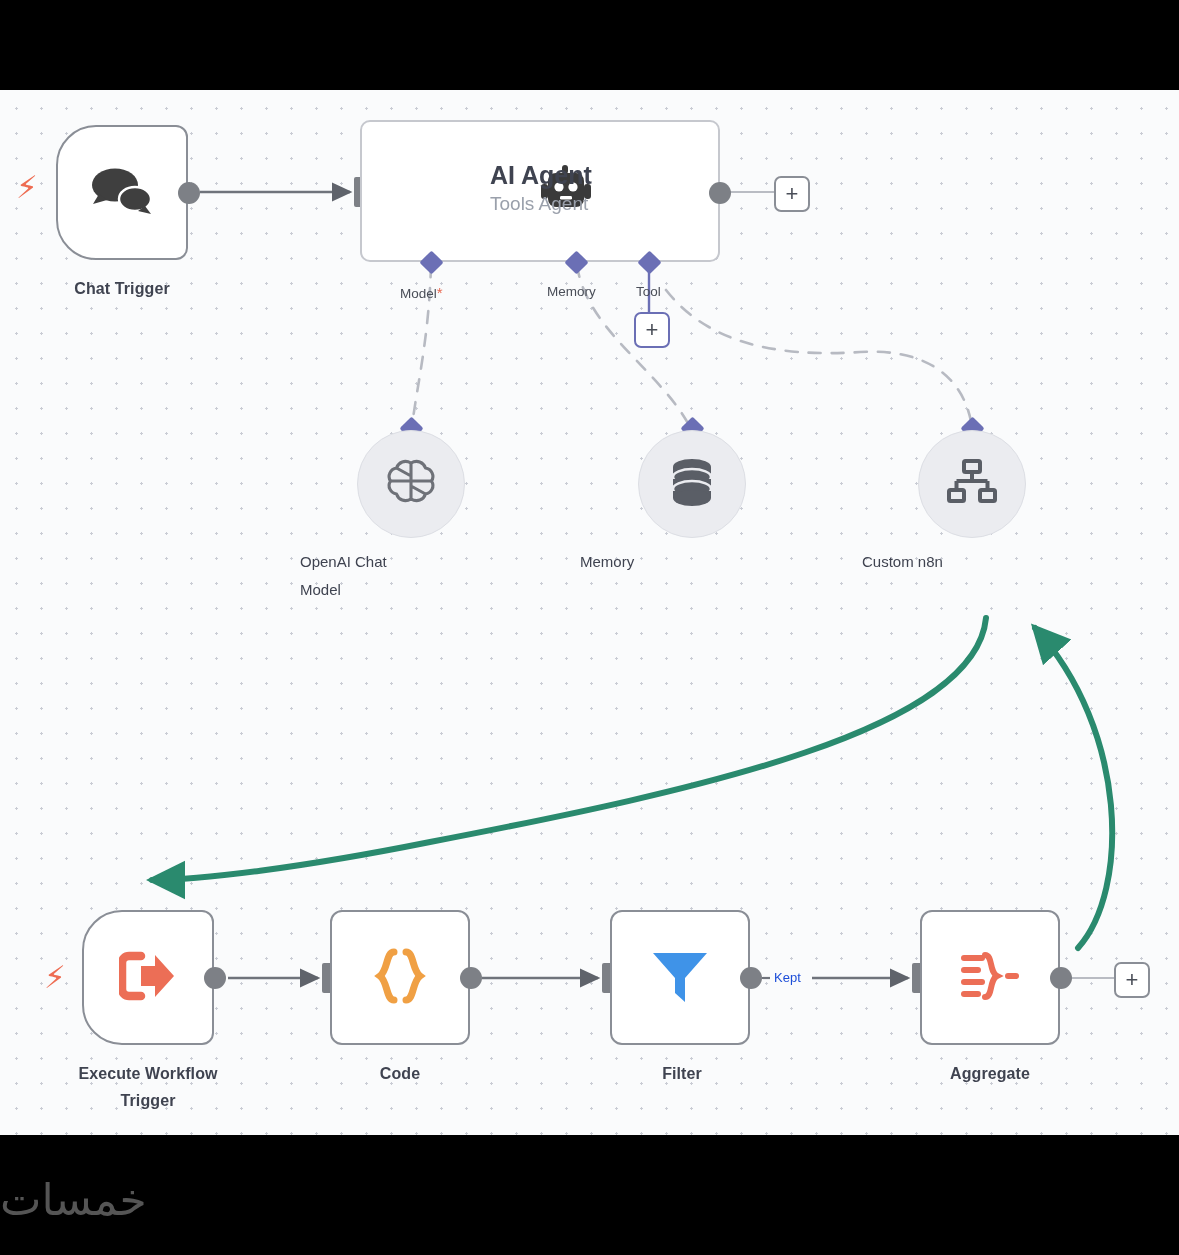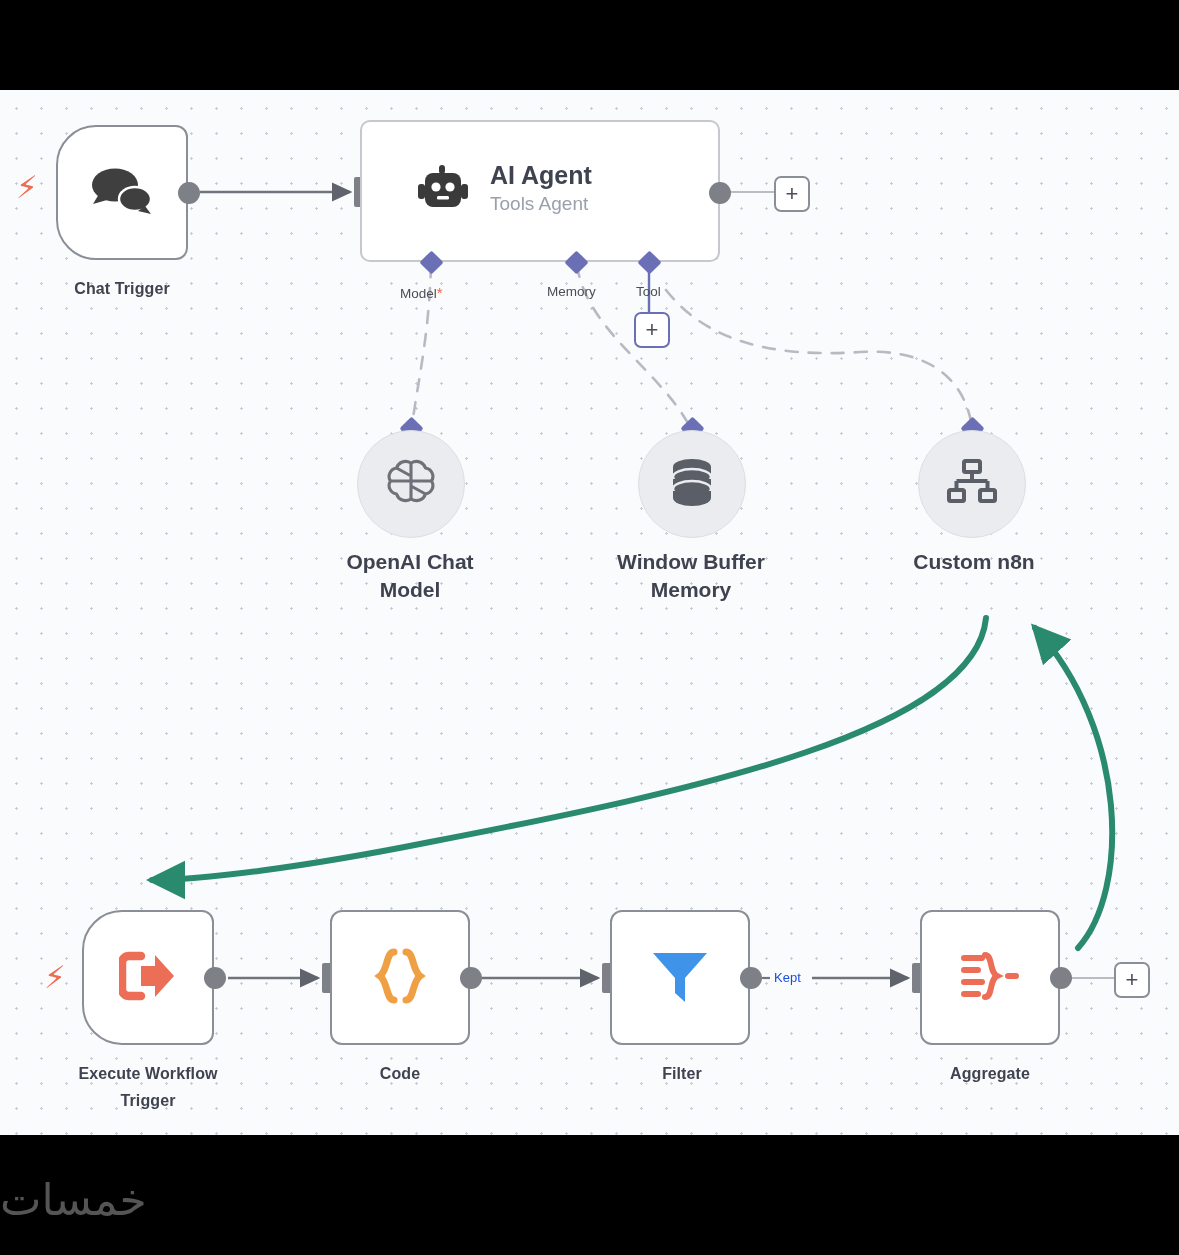--- a/index.html
+++ b/index.html
@@ -14,31 +14,31 @@
     background-position:4px 6px;
     overflow:hidden;
   }
   #svg-layer{position:absolute;left:0;top:0;width:1179px;height:1045px;pointer-events:none;}
 
   
   .node{position:absolute;background:#fff;border:2px solid #8a8e96;box-sizing:border-box;
         display:flex;align-items:center;justify-content:center;}
   .node.trigger{border-radius:40px 12px 12px 40px;}
   .node.plain{border-radius:12px;}
-  .node.wide{border:2px solid #c6c8ce;border-radius:10px;justify-content:flex-start;}
+  .node.wide{border:2px solid #c6c8ce;border-radius:10px;justify-content:center;}
 
   .node-label{position:absolute;text-align:center;color:#3f4350;font-size:16px;
               font-weight:700;line-height:27px;letter-spacing:.1px;}
 
   
   .subnode{position:absolute;width:106px;height:106px;border-radius:50%;
            background:#ebecf0;border:1.5px solid #dcdee4;
            display:flex;align-items:center;justify-content:center;}
-  .sublabel{position:absolute;text-align:center;color:#3f4350;font-size:21px;
-            font-weight:700;line-height:28px;}
+  .sublabel{position:absolute;text-align:left;color:#3f4350;font-size:15px;
+            font-weight:400;line-height:28px;}
 
   
   .dot-out{position:absolute;width:22px;height:22px;border-radius:50%;background:#7d8086;}
   .in-port{position:absolute;width:12px;height:30px;border-radius:2px;background:#7d8086;}
   .plus-btn{position:absolute;width:32px;height:32px;border:2px solid #8a8e96;border-radius:7px;
             background:#fff;display:flex;align-items:center;justify-content:center;
             color:#4a4e58;font-size:22px;line-height:1;font-weight:400;}
   .plus-btn.purple{border-color:#6b6fb5;color:#4a4e58;}
 
   .diamond{position:absolute;width:17px;height:17px;background:#6b6fb5;
@@ -182,21 +182,20 @@
         <rect x="4" y="10" width="38" height="10" fill="#5a5e66"></rect>
         <ellipse cx="23" cy="20" rx="19" ry="8" fill="#5a5e66" stroke="#ebecf0" stroke-width="2.6"></ellipse>
         <rect x="4" y="22" width="38" height="10" fill="#5a5e66"></rect>
         <ellipse cx="23" cy="32" rx="19" ry="8" fill="#5a5e66" stroke="#ebecf0" stroke-width="2.6"></ellipse>
         <rect x="4" y="34" width="38" height="7" fill="#5a5e66"></rect>
         <ellipse cx="23" cy="41" rx="19" ry="8" fill="#5a5e66"></ellipse>
       </svg>
     </span>
   </div>
   <div class="sublabel" style="left:580px;top:458px;width:222px;">
-    <div>Window Buffer</div>
     <div>Memory</div>
   </div>
 
   <div class="diamond" style="left:964px;top:330px;"></div>
   <div class="subnode" style="left:918px;top:340px;">
     <span>
       <svg width="52" height="46" viewBox="0 0 52 46">
         <g fill="none" stroke="#5a5e66" stroke-width="4">
           <rect x="18" y="2" width="16" height="11" rx="1.5"></rect>
           <rect x="3" y="31" width="15" height="11" rx="1.5"></rect>

